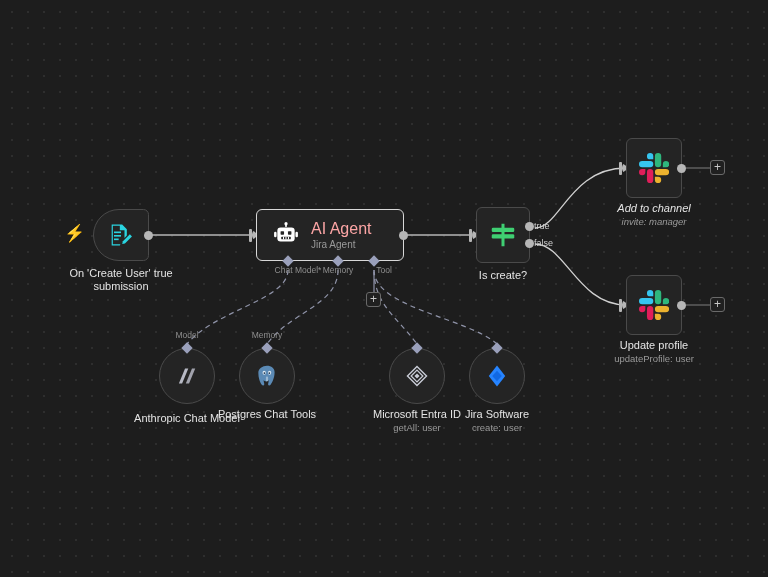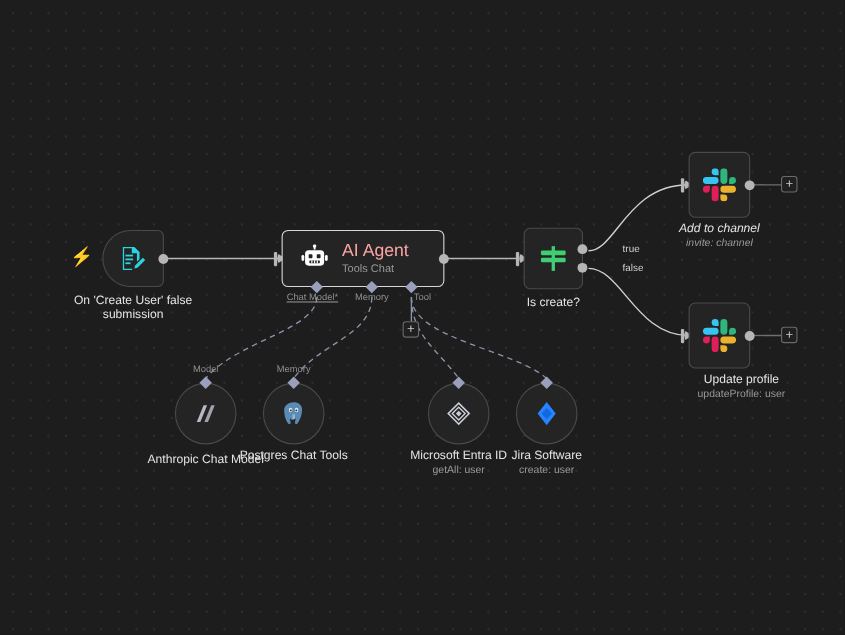--- a/index.html
+++ b/index.html
@@ -69,21 +69,21 @@
     transform: rotate(45deg);
   }
   .plusbtn {
     position: absolute; width: 15px; height: 15px;
     border: 1px solid #6a6a6a; border-radius: 3px;
     background: #202020; color: #c9c9c9;
     font-size: 12px; line-height: 13px; text-align: center;
     font-family: "Liberation Sans", sans-serif;
   }
   .portlabel {
-    position: absolute; color: #cfcfcf; font-size: 9px; white-space: nowrap; margin-left: 32px;
+    position: absolute; color: #cfcfcf; font-size: 9px; white-space: nowrap;
   }
   .subport-label {
     position: absolute; color: #8f8f8f; font-size: 8.5px; white-space: nowrap;
     left: 50%; transform: translateX(-50%);
   }
   .bolt { position: absolute; font-size: 17px; line-height: 17px; color: #ff6d5a; }
 </style>
 </head>
 <body>
 
@@ -116,21 +116,21 @@
     <div class="nbox trigger" style="width:56px; height:52px;">
       <svg width="28" height="28" viewBox="0 0 24 24">
         <path d="M4 3h9l4 4v5.5l-2 2V8h-4V4H5v16h6.5l-.5 1H4z" fill="#2ad4e0"></path>
         <rect x="6" y="9" width="6" height="1.4" fill="#2ad4e0"></rect>
         <rect x="6" y="12" width="6" height="1.4" fill="#2ad4e0"></rect>
         <rect x="6" y="15" width="4" height="1.4" fill="#2ad4e0"></rect>
         <path d="M19.6 11.4l1.8 1.8-6 6-2.4.6.6-2.4z" fill="#2ad4e0"></path>
       </svg>
       <div class="port" style="right:-5px; top:50%; margin-top:-4.5px;"></div>
     </div>
-    <div class="caption wrap" style="top:58px;">On 'Create User' false submission</div>
+    <div class="caption wrap" style="top:58px;">On 'Create User' true submission</div>
   </div>
 
   <div class="node" style="left:256px; top:209px; width:148px; height:52px;">
     <div class="inbar" style="left:-7px; top:50%; margin-top:-6.5px;"></div>
     <div class="port inarrow" style="left:-4px; top:50%; margin-top:-5px;"></div>
     <div class="nbox sel" style="width:148px; height:52px; justify-content:flex-start; padding-left:16px; gap:12px;">
       <svg width="26" height="26" viewBox="0 0 24 24">
         <rect x="11.2" y="1.5" width="1.6" height="3" fill="#fff"></rect>
         <circle cx="12" cy="1.6" r="1.5" fill="#fff"></circle>
         <rect x="4" y="5" width="16" height="13" rx="3" fill="#fff"></rect>
@@ -138,27 +138,27 @@
         <rect x="20.7" y="9" width="2.3" height="5" rx="1.1" fill="#fff"></rect>
         <rect x="7" y="8.5" width="3.2" height="3.2" rx="0.6" fill="#242424"></rect>
         <rect x="13.8" y="8.5" width="3.2" height="3.2" rx="0.6" fill="#242424"></rect>
         <rect x="7.6" y="13.6" width="8.8" height="2.4" rx="0.6" fill="#242424"></rect>
         <rect x="9.2" y="13.6" width="1" height="2.4" fill="#fff"></rect>
         <rect x="11.5" y="13.6" width="1" height="2.4" fill="#fff"></rect>
         <rect x="13.8" y="13.6" width="1" height="2.4" fill="#fff"></rect>
       </svg>
       <div style="display:flex; flex-direction:column; line-height:1.2;">
         <span style="color:#fca5a5; font-size:16px;">AI Agent</span>
-        <span style="color:#9a9a9a; font-size:10px;">Tools Chat</span>
+        <span style="color:#9a9a9a; font-size:10px;">Jira Agent</span>
       </div>
       <div class="port" style="right:-5px; top:50%; margin-top:-4.5px;"></div>
     </div>
 
     <div class="diamond" style="left:28px; bottom:-4px;"></div>
-    <div class="subport-label" style="left:28px; top:56px;text-decoration:underline;">Chat Model*</div>
+    <div class="subport-label" style="left:42px; top:56px;">Chat Model*</div>
 
     <div class="diamond" style="left:78px; bottom:-4px;"></div>
     <div class="subport-label" style="left:82px; top:56px;">Memory</div>
 
     <div class="diamond" style="left:114px; bottom:-4px;"></div>
     <div class="subport-label" style="left:128px; top:56px;">Tool</div>
 
     <div class="plusbtn" style="left:110px; top:83px;">+</div>
   </div>
 
@@ -190,42 +190,42 @@
         <path d="M45.2 32.3a12.9 12.9 0 0 1 0 25.8H12.9a12.9 12.9 0 0 1 0-25.8h32.3z" fill="#36c5f0"></path>
         <path d="M96.9 45.2a12.9 12.9 0 1 1 12.9 12.9H96.9V45.2z" fill="#2eb67d"></path>
         <path d="M90.4 45.2a12.9 12.9 0 0 1-25.8 0V12.9a12.9 12.9 0 0 1 25.8 0v32.3z" fill="#2eb67d"></path>
         <path d="M77.5 96.9a12.9 12.9 0 1 1-12.9 12.9V96.9h12.9z" fill="#ecb22e"></path>
         <path d="M77.5 90.4a12.9 12.9 0 0 1 0-25.8h32.3a12.9 12.9 0 0 1 0 25.8H77.5z" fill="#ecb22e"></path>
       </svg>
       <div class="port" style="right:-5px; top:50%; margin-top:-4.5px;"></div>
     </div>
     <div class="caption" style="top:64px;font-style:italic;">
       <span>Add to channel</span>
-      <span class="subcap">invite: channel</span>
+      <span class="subcap">invite: manager</span>
     </div>
   </div>
   <div class="plusbtn" style="left:710px; top:160px;">+</div>
 
   <div class="node" style="left:626px; top:275px; width:56px; height:60px;">
     <div class="inbar" style="left:-7px; top:50%; margin-top:-6.5px;"></div>
     <div class="port inarrow" style="left:-4px; top:50%; margin-top:-5px;"></div>
     <div class="nbox" style="width:56px; height:60px;">
       <svg width="30" height="30" viewBox="0 0 122 122">
         <path d="M25.8 77.6a12.9 12.9 0 1 1-12.9-12.9h12.9v12.9z" fill="#e01e5a"></path>
         <path d="M32.3 77.6a12.9 12.9 0 0 1 25.8 0v32.3a12.9 12.9 0 0 1-25.8 0V77.6z" fill="#e01e5a"></path>
         <path d="M45.2 25.8a12.9 12.9 0 1 1 12.9-12.9v12.9H45.2z" fill="#36c5f0"></path>
         <path d="M45.2 32.3a12.9 12.9 0 0 1 0 25.8H12.9a12.9 12.9 0 0 1 0-25.8h32.3z" fill="#36c5f0"></path>
         <path d="M96.9 45.2a12.9 12.9 0 1 1 12.9 12.9H96.9V45.2z" fill="#2eb67d"></path>
         <path d="M90.4 45.2a12.9 12.9 0 0 1-25.8 0V12.9a12.9 12.9 0 0 1 25.8 0v32.3z" fill="#2eb67d"></path>
         <path d="M77.5 96.9a12.9 12.9 0 1 1-12.9 12.9V96.9h12.9z" fill="#ecb22e"></path>
         <path d="M77.5 90.4a12.9 12.9 0 0 1 0-25.8h32.3a12.9 12.9 0 0 1 0 25.8H77.5z" fill="#ecb22e"></path>
       </svg>
       <div class="port" style="right:-5px; top:50%; margin-top:-4.5px;"></div>
     </div>
-    <div class="caption" style="top:64px;margin-left:20px;">
+    <div class="caption" style="top:64px;">
       <span>Update profile</span>
       <span class="subcap">updateProfile: user</span>
     </div>
   </div>
   <div class="plusbtn" style="left:710px; top:297px;">+</div>
 
   <div class="node" style="left:159px; top:348px; width:56px; height:56px;">
     <div class="subport-label" style="top:-18px;">Model</div>
     <div class="diamond" style="left:24px; top:-4px;"></div>
     <div class="circ">

